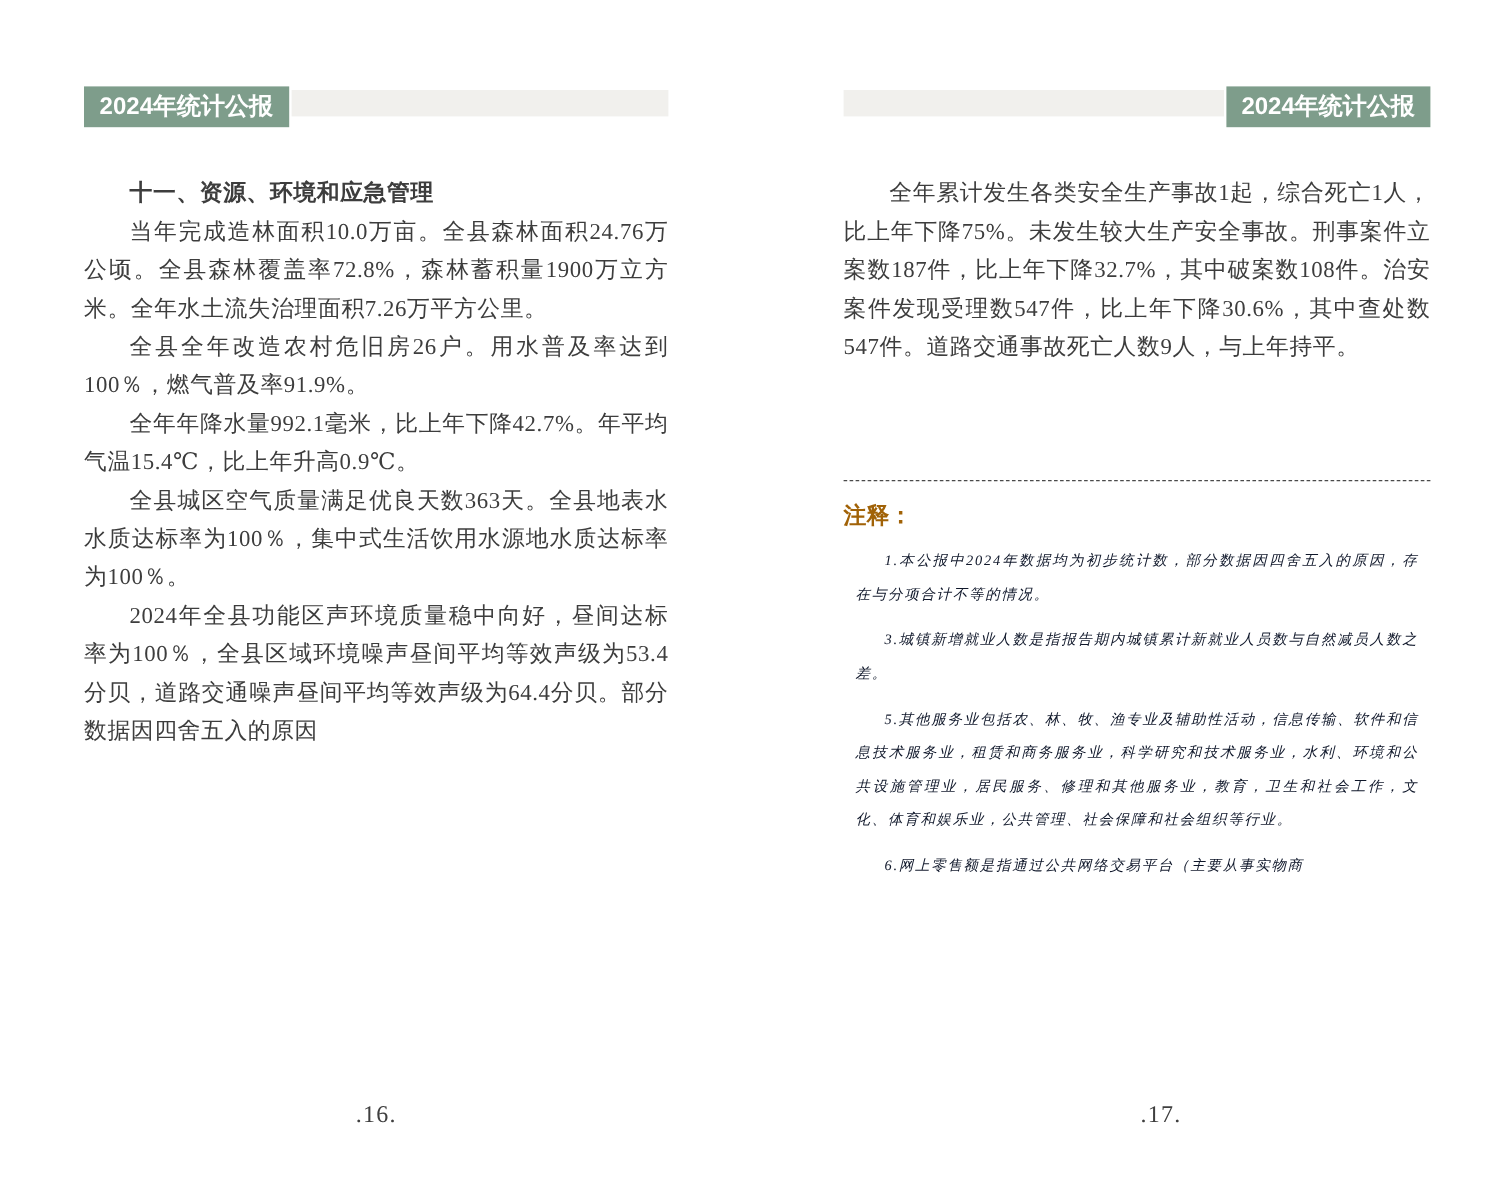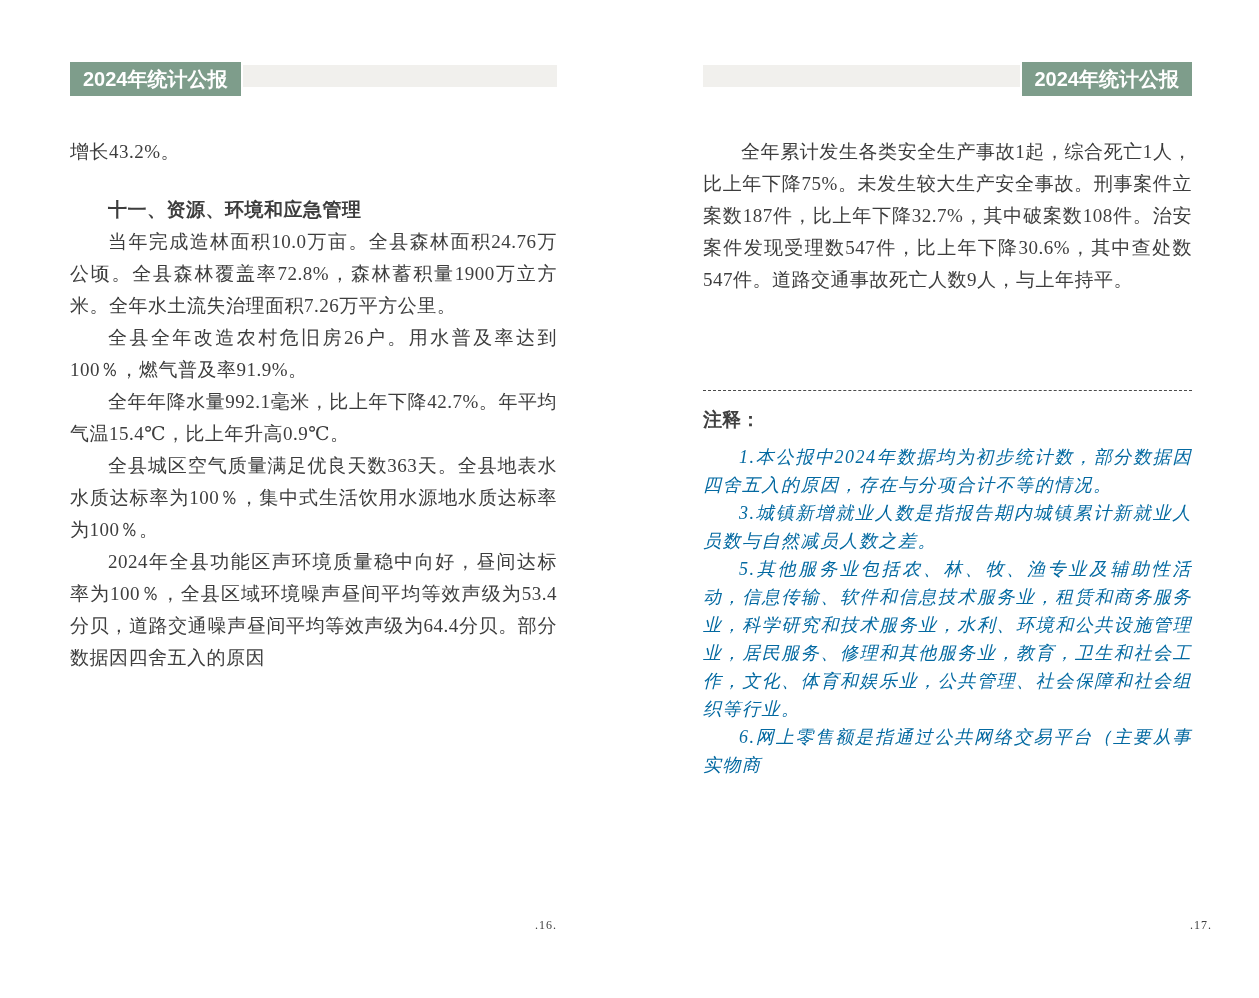--- a/index.html
+++ b/index.html
@@ -5,21 +5,21 @@
   html, body { margin: 0; padding: 0; }
   body {
     width: 1259px;
     height: 998px;
     background: #ffffff;
     position: relative;
     font-family: "Liberation Serif", "DejaVu Serif", serif;
     color: #3d3d3d;
     overflow: hidden;
   }
-  .page { position: absolute; top: 62px; }
+  .page { position: absolute; top: 72px; }
   .page-left  { left: 70px;  width: 487px; }
   .page-right { left: 703px; width: 489px; }
 
   .header-row { display: flex; height: 34px; margin-bottom: 40px; }
   .badge {
     background: #7E9D8B;
     color: #ffffff;
     font-family: "Liberation Sans", "DejaVu Sans", sans-serif;
     font-weight: bold;
     font-size: 20px;
@@ -49,54 +49,53 @@
     border: none;
     border-top: 1px dashed #4a4a4a;
     height: 0;
     margin: 94px 0 0 0;
   }
   .notes-label {
     font-family: Liberation Sans, sans-serif;
     font-weight: bold;
     font-size: 19px;
     margin: 16px 0 10px 0;
-    color: #404040;
+    color: #a16207;
   }
   .note {
-    margin: 0;
-    font-size: 18px;
+    margin: 10px;
+    font-size: 12px;
     line-height: 28px;
     font-style: italic;
     letter-spacing: 1.5px;
     text-indent: 2em;
     text-align: justify;
-    color: #0369a1;
+    color: #0f172a;
   }
 
   .page-number {
     position: absolute;
     top: 918px;
-    font-size: 12px;
+    font-size: 20px;
     letter-spacing: 1px;
-    text-align: right;
+    text-align: center;
     color: #3f3f3f;
   }
   .page-number.left  { left: 70px;  width: 487px; }
   .page-number.right { left: 723px; width: 489px; }
 </style>
 </head>
 <body>
 
 <div class="page page-left">
   <div class="header-row">
     <div class="badge">2024年统计公报</div>
     <div class="bar"></div>
   </div>
   <div class="body-text">
-    <p>增长43.2%。</p>
     <p class="indent heading">十一、资源、环境和应急管理</p>
     <p class="indent">当年完成造林面积10.0万亩。全县森林面积24.76万公顷。全县森林覆盖率72.8%，森林蓄积量1900万立方米。全年水土流失治理面积7.26万平方公里。</p>
     <p class="indent">全县全年改造农村危旧房26户。用水普及率达到100％，燃气普及率91.9%。</p>
     <p class="indent">全年年降水量992.1毫米，比上年下降42.7%。年平均气温15.4℃，比上年升高0.9℃。</p>
     <p class="indent">全县城区空气质量满足优良天数363天。全县地表水水质达标率为100％，集中式生活饮用水源地水质达标率为100％。</p>
     <p class="indent">2024年全县功能区声环境质量稳中向好，昼间达标率为100％，全县区域环境噪声昼间平均等效声级为53.4分贝，道路交通噪声昼间平均等效声级为64.4分贝。部分数据因四舍五入的原因</p>
   </div>
 </div>
 
 <div class="page page-right">

